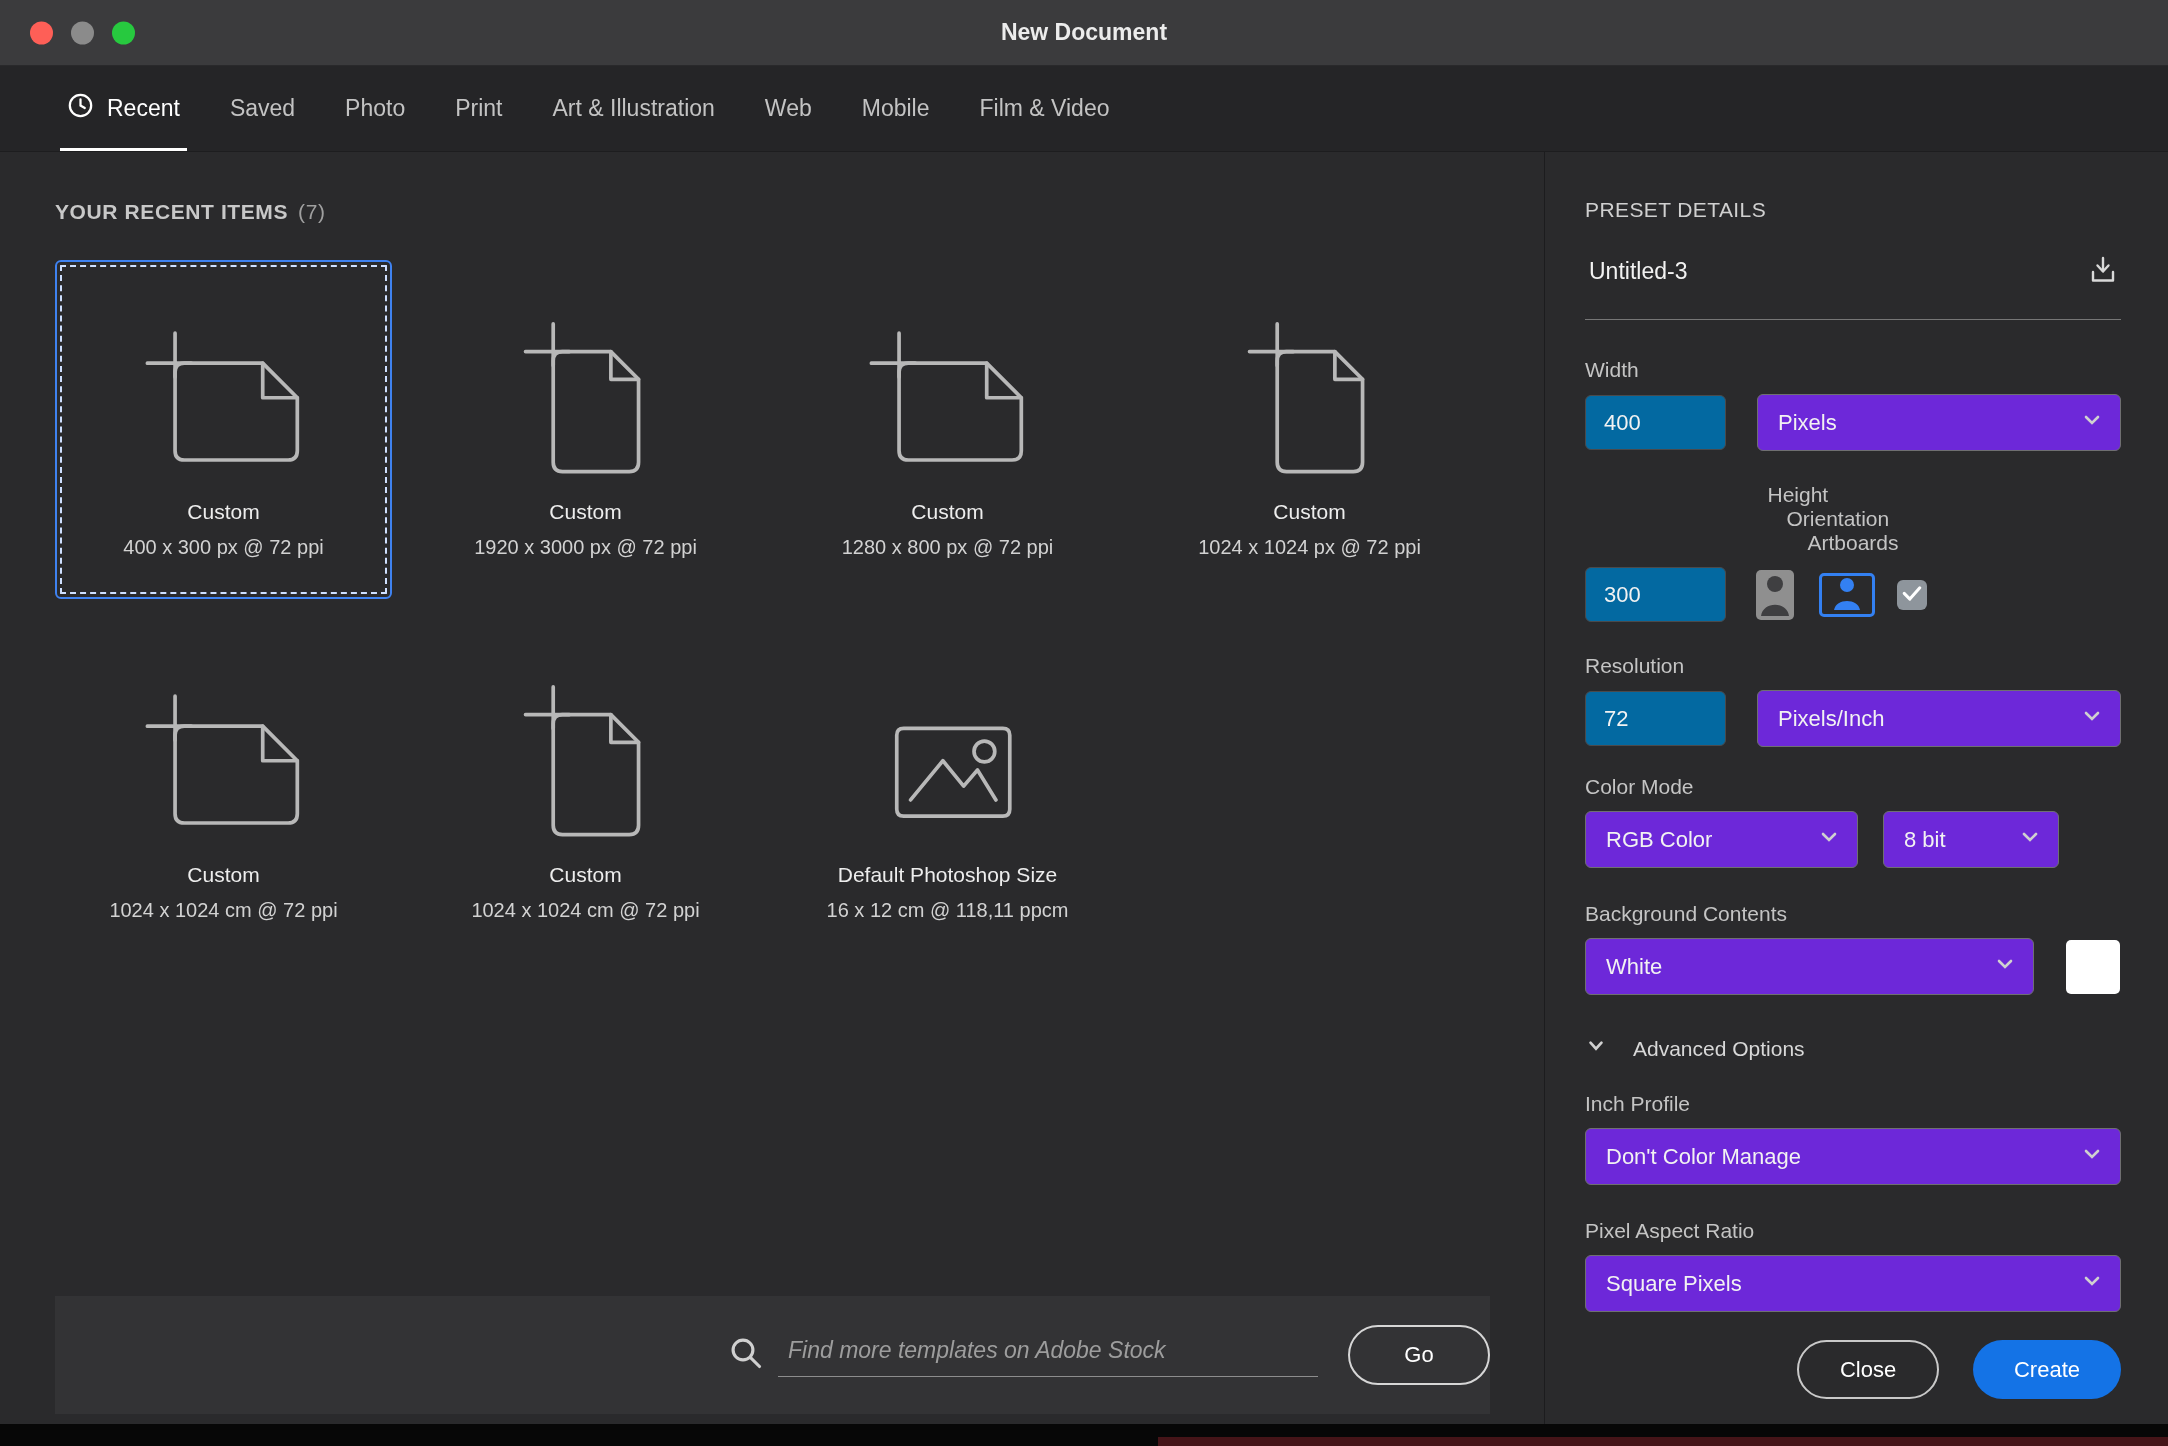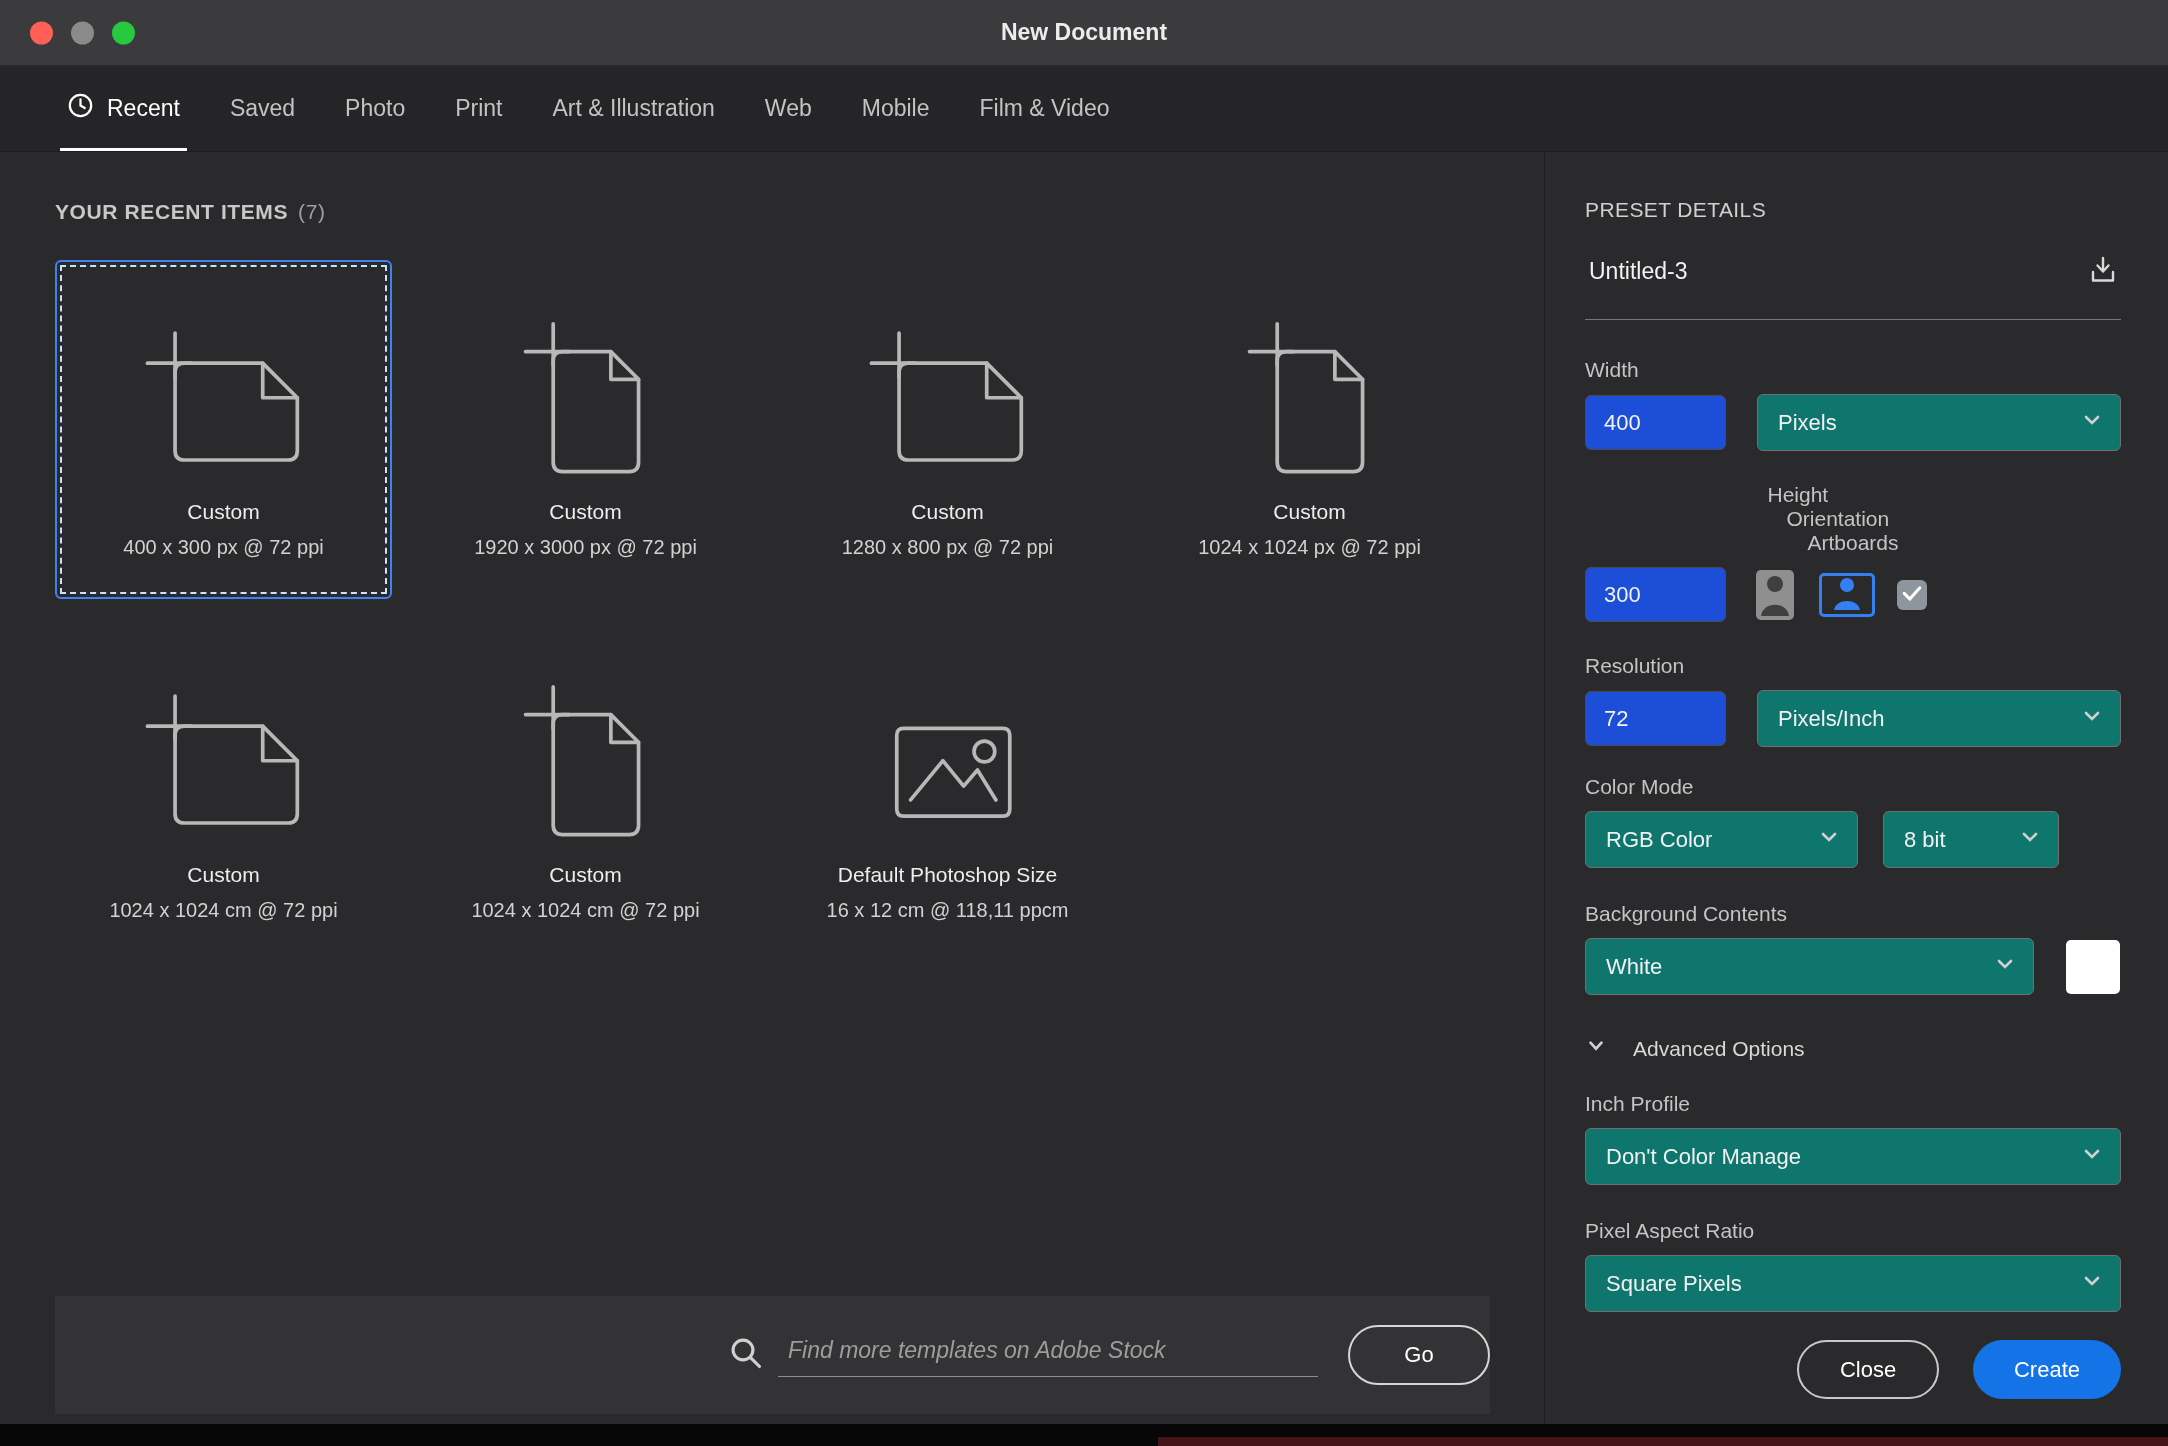--- a/index.html
+++ b/index.html
@@ -46,22 +46,22 @@
   
   .panel { width:624px; background:#2a2a2c; border-left:1px solid #1c1c1e; display:flex; flex-direction:column; padding:0 47px 0 40px; }
   .panel-heading { margin-top:46px; font-size:21px; color:#d0d0d0; letter-spacing:.4px; }
   .name-row { margin-top:30px; display:flex; align-items:center; border-bottom:1px solid #767676; padding-bottom:28px; }
   .name-input { flex:1; background:transparent; border:none; outline:none; color:#f2f2f2; font-size:23px; font-family:"Liberation Sans", sans-serif; padding-left:4px; }
   .save-btn { background:none; border:none; cursor:pointer; padding:0; display:flex; }
 
   .field-label { font-size:21px; color:#c4c4c4; }
   .mt40 { margin-top:32px;flex-direction:column; } .mt36 { margin-top:28px; } .mt34 { margin-top:34px; } .mt30 { margin-top:30px; } .mt38 { margin-top:38px; }
   .row { margin-top:12px; display:flex; align-items:center; }
-  .num-input { width:141px; height:55px; background:#1d4ed8; border:1px solid #4a4a4c; border-radius:6px; color:#f2f2f2; font-size:22px; font-family:"Liberation Sans", sans-serif; padding:0 18px; outline:none; }
-  .dropdown { height:57px; background:#0f766e; border:1px solid #6f6f71; border-radius:6px; display:flex; align-items:center; justify-content:space-between; padding:0 16px 0 20px; color:#f2f2f2; font-size:22px; cursor:pointer; }
+  .num-input { width:141px; height:55px; background:#0369a1; border:1px solid #4a4a4c; border-radius:6px; color:#f2f2f2; font-size:22px; font-family:"Liberation Sans", sans-serif; padding:0 18px; outline:none; }
+  .dropdown { height:57px; background:#6d28d9; border:1px solid #6f6f71; border-radius:6px; display:flex; align-items:center; justify-content:space-between; padding:0 16px 0 20px; color:#f2f2f2; font-size:22px; cursor:pointer; }
   .dd-units { width:364px; margin-left:31px; }
   .dd-colormode { width:273px; }
   .dd-bit { width:176px; margin-left:25px; }
   .dd-bg { width:449px; }
   .dd-full { width:537px; }
 
   .labels-row { display:flex; align-items:center; }
   .lbl-w171 { width:171px; }
   .lbl-w133 { width:133px; }
   .orient-portrait { margin-left:30px; width:38px; height:50px; background:#8f8f8f; border-radius:5px; display:flex; align-items:flex-end; justify-content:center; overflow:hidden; cursor:pointer; }

